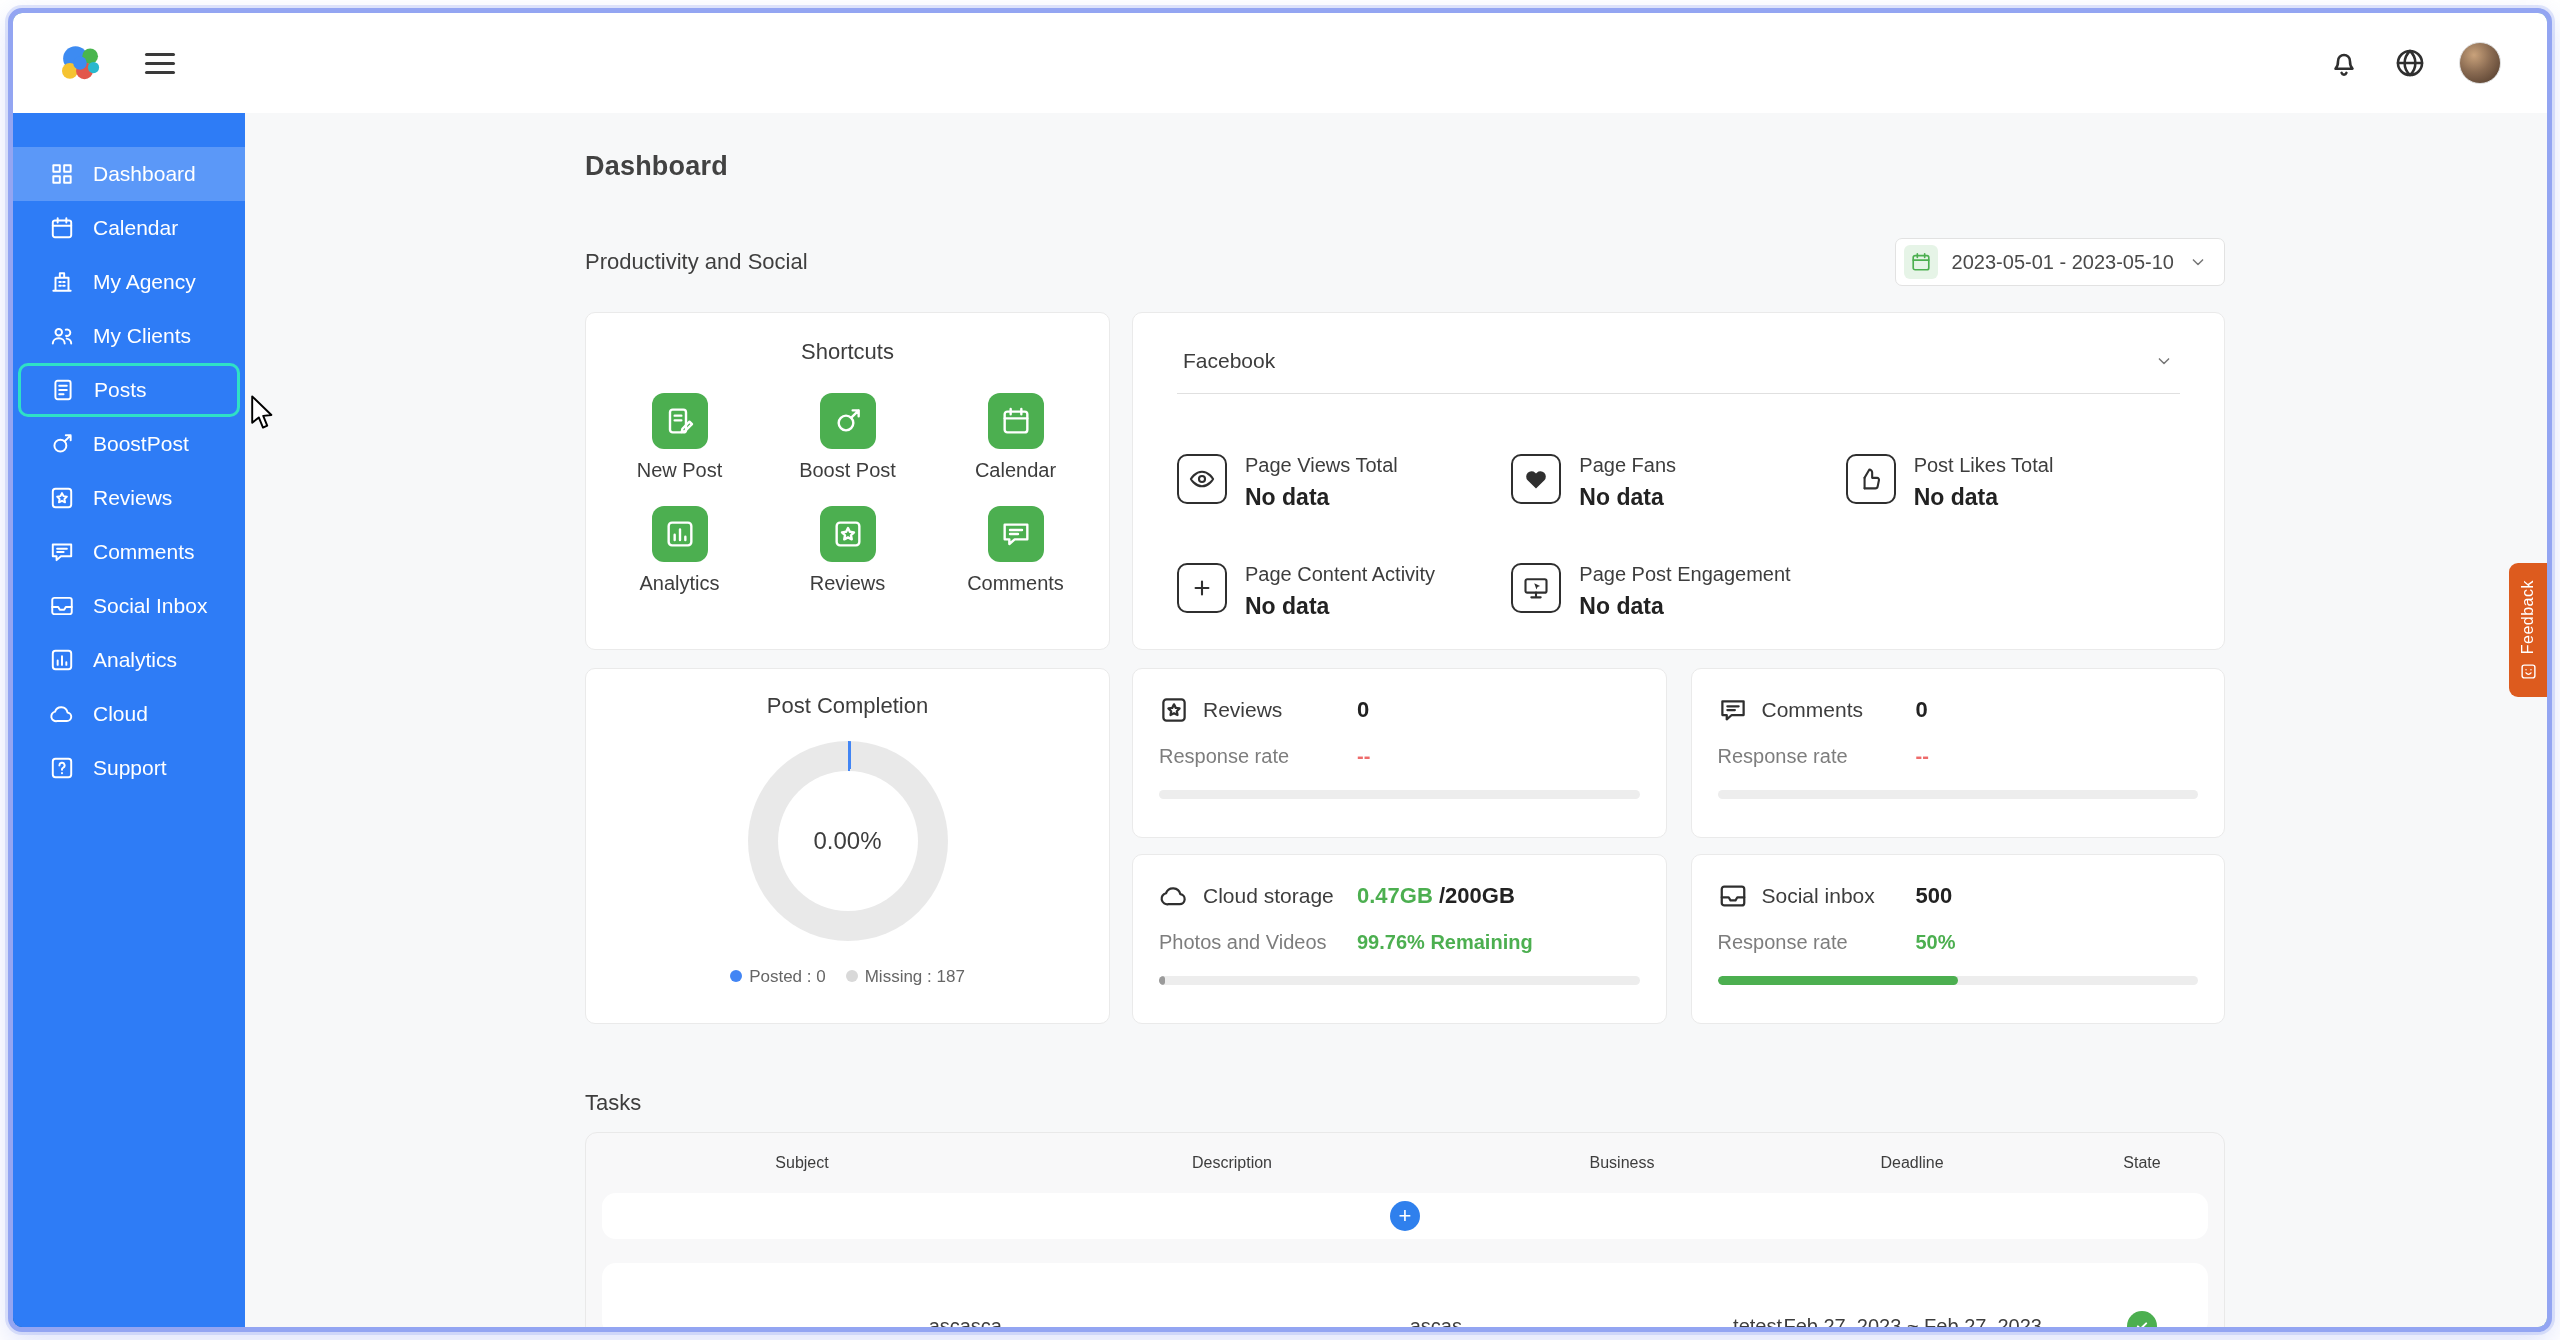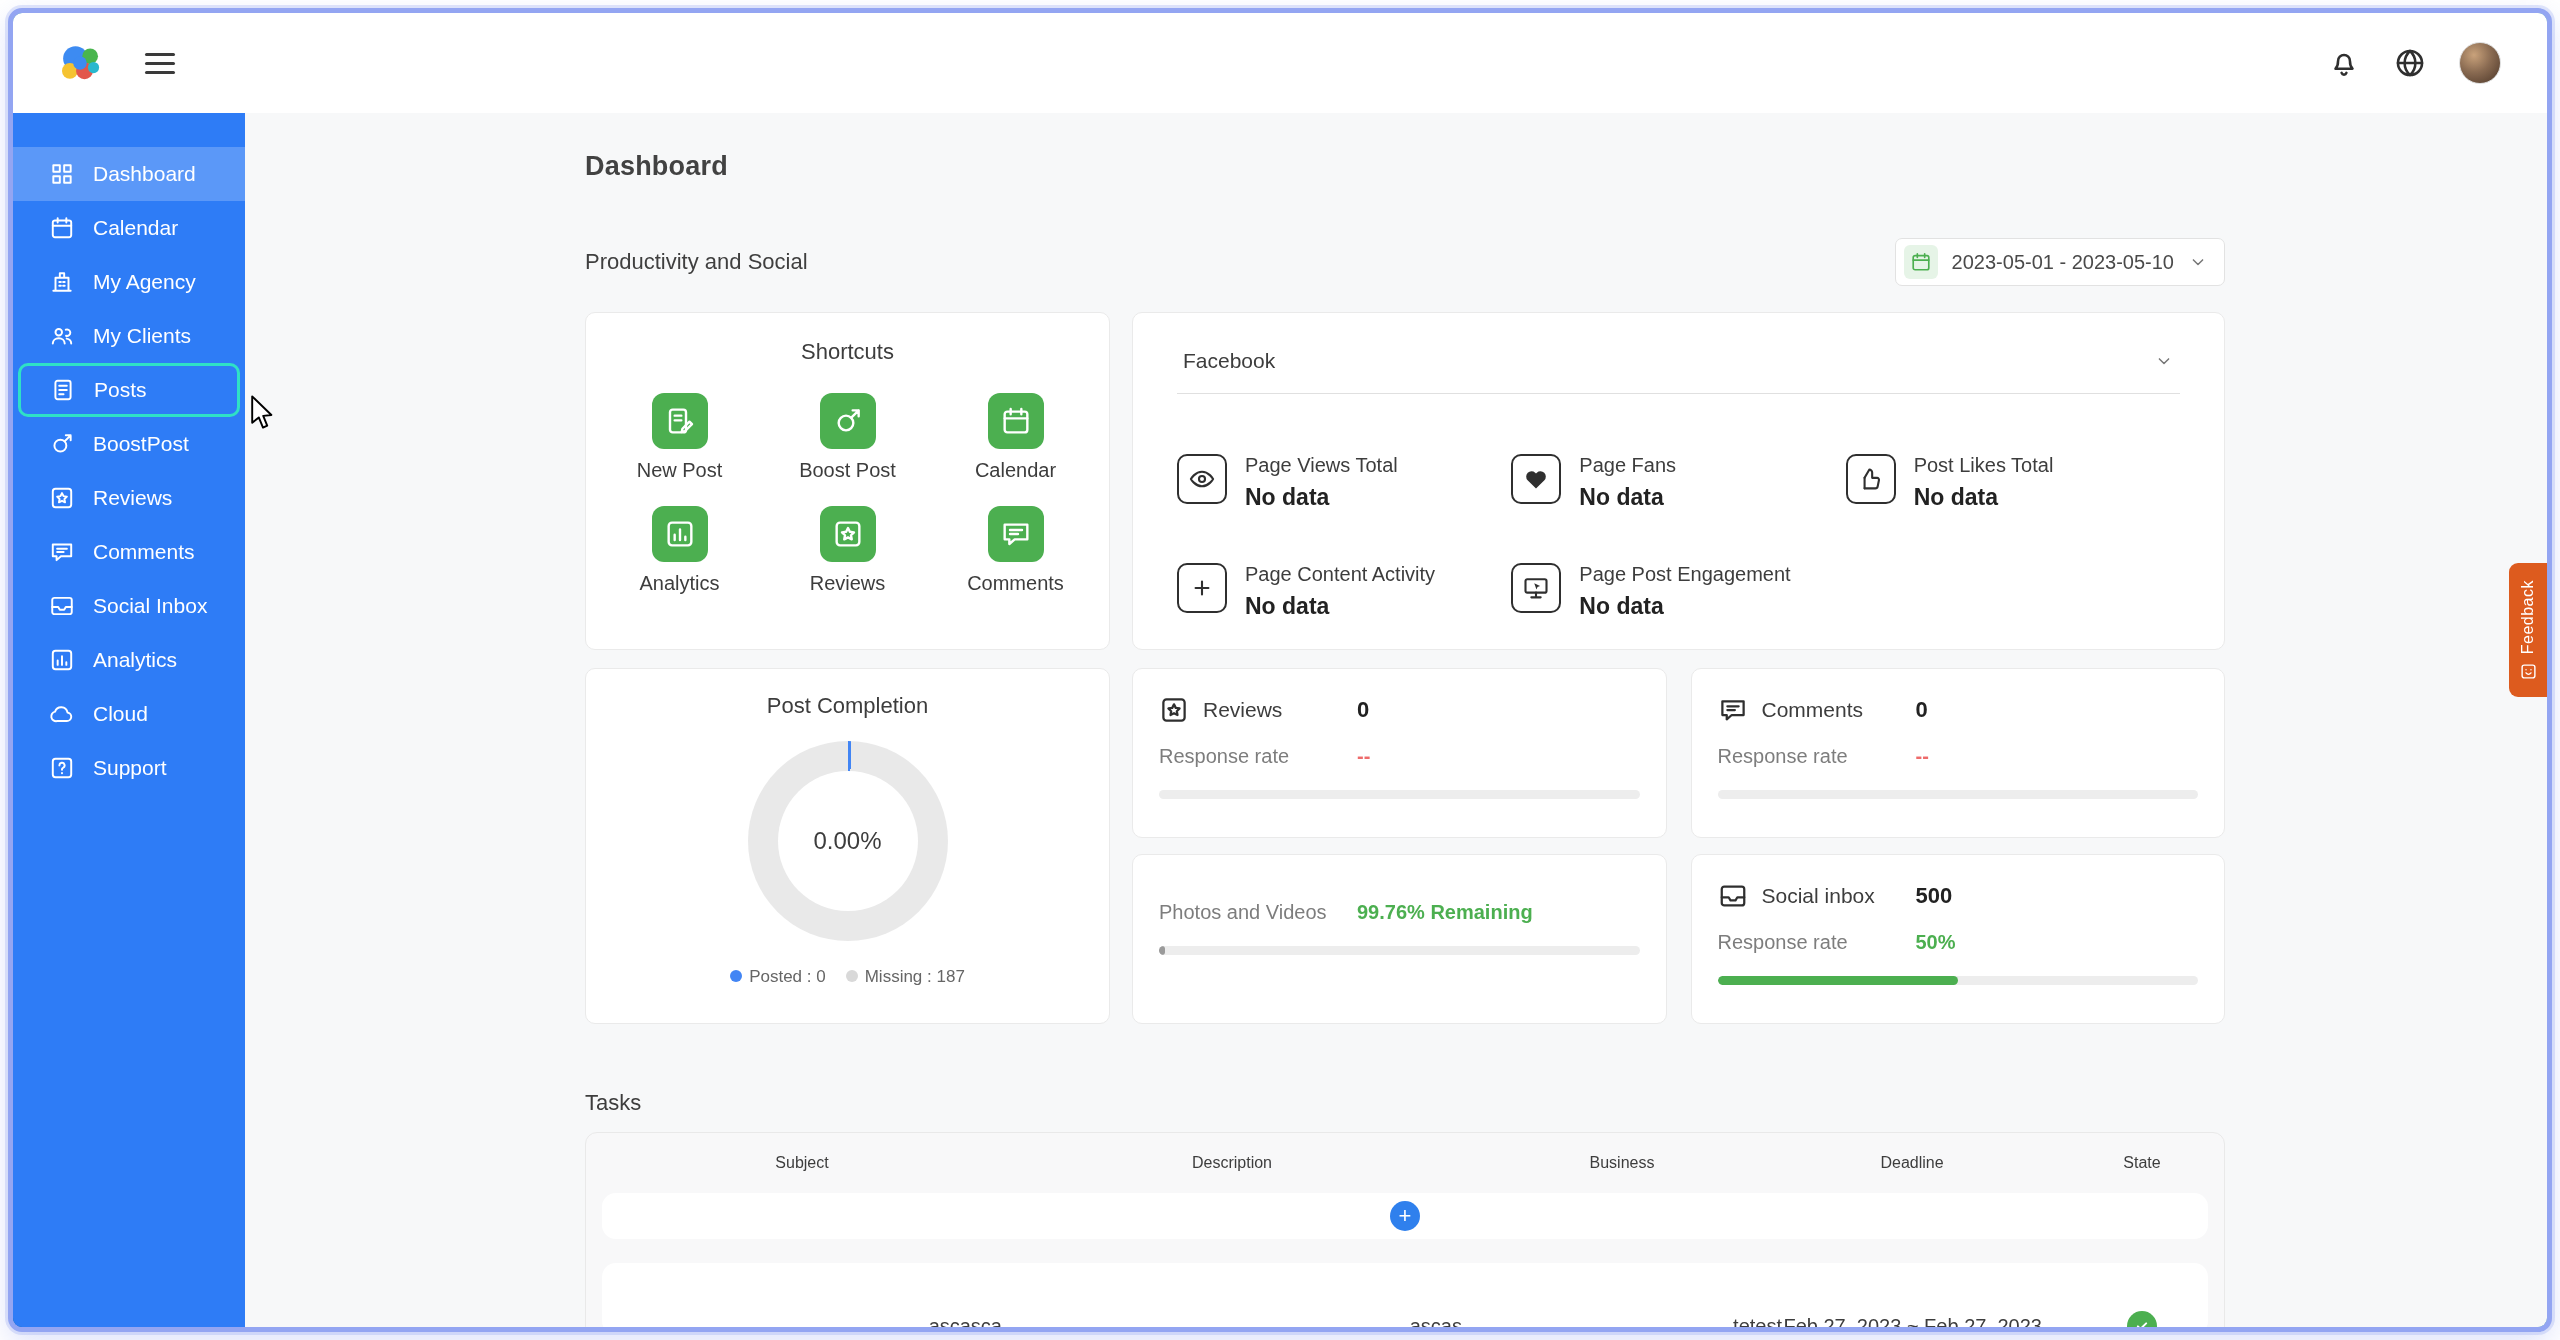--- a/index.html
+++ b/index.html
@@ -516,20 +516,27 @@
               <div class="rate-row">
                 <span class="rate-label">Response rate</span>
                 <span class="rate-value rate-red">--</span>
               </div>
               <div class="pbar">
                   <div class="pfill green" style="width: 0%;"></div>
                 </div>
             </section>
 
             <section class="card mini-card">
+              <div class="mini-head">
+                <svg class="mini-ic">
+                    <use href="#sym-cloud"></use>
+                  </svg>
+                <span class="mini-title">Cloud storage</span>
+                <span class="mini-count"><span class="green">0.47GB</span> <span>/200GB</span></span>
+              </div>
               <div class="rate-row">
                 <span class="rate-label">Photos and Videos</span>
                 <span class="rate-value rate-green">99.76% Remaining</span>
               </div>
               <div class="pbar">
                   <div class="pfill dark" style="width: 0.24%;"></div>
                 </div>
             </section>
 
             <section class="card mini-card">

